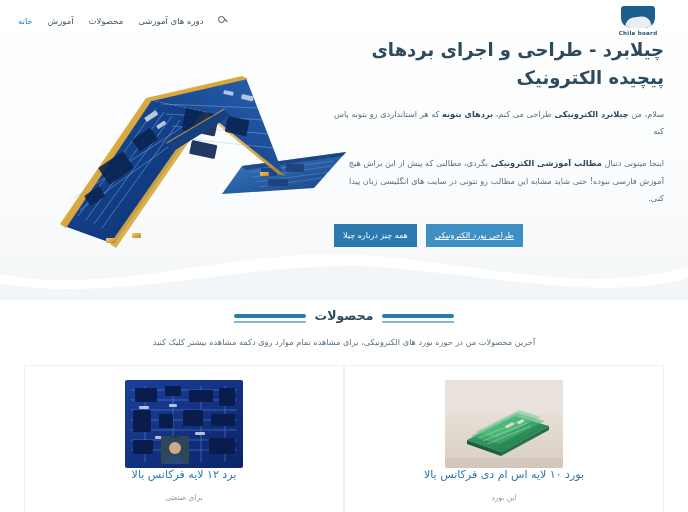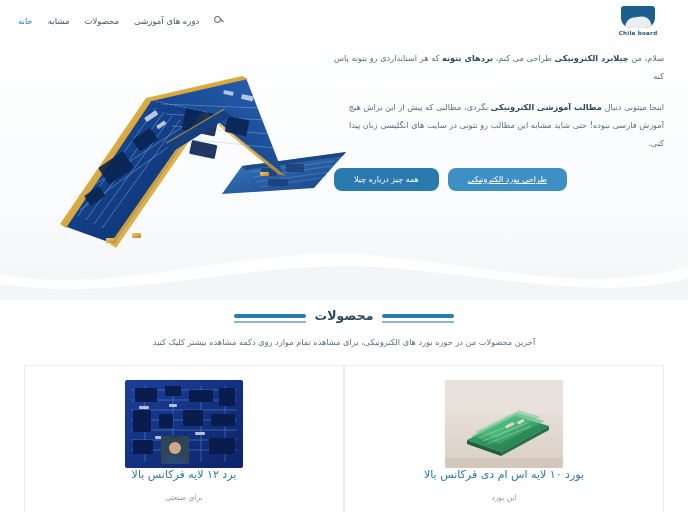--- a/index.html
+++ b/index.html
@@ -126,22 +126,22 @@
   }
   .hero-para b { color: #2e4a5e; }
   .hero-buttons {
     margin-top: 16px;
     display: flex;
     gap: 9px;
     justify-content: flex-end;
   }
   .btn {
     font-size: 8px;
-    padding: 7px 20px;
-    border-radius: 8px;
+    padding: 7px 9px;
+    border-radius: 0;
     border: none;
     color: #ffffff;
     cursor: pointer;
     white-space: nowrap;
     font-family: inherit;
   }
   .btn-primary { background: #2a7ab0; }
   .btn-secondary { background: #3d8fc4; text-decoration: underline; }
 
   
@@ -244,21 +244,21 @@
         <div class="logo-badge"></div>
         <div class="logo-text">Chila board</div>
       </div>
       <div class="nav-spacer"></div>
       <div class="nav-links">
         <span class="search-icon">
             <i></i>
           </span>
         <a href="#">دوره های آموزشی</a>
         <a href="#">محصولات</a>
-        <a href="#">مشابه</a>
+        <a href="#">آموزش</a>
         <a href="#" class="active">خانه</a>
       </div>
     </div>
 
     <div class="hero-img">
       <svg width="300" height="200" viewBox="0 0 300 200" xmlns="http://www.w3.org/2000/svg">
         <defs>
           <linearGradient id="blueA" x1="0" y1="0" x2="1" y2="1">
             <stop offset="0%" stop-color="#1b4f9c"></stop>
             <stop offset="55%" stop-color="#123c82"></stop>
@@ -350,20 +350,21 @@
 
         <g fill="url(#goldA)">
           <rect x="60" y="190" width="10" height="5" rx="1"></rect>
           <rect x="86" y="185" width="9" height="5" rx="1"></rect>
           <rect x="214" y="124" width="9" height="4" rx="1"></rect>
         </g>
       </svg>
     </div>
 
     <div class="hero-text">
+      <div class="hero-title">چیلابرد - طراحی  و  اجرای  بردهای پیچیده الکترونیک</div>
       <div class="hero-para">
         سلام، من <b>چیلابرد الکترونیکی</b> طراحی می کنم، <b>بردهای بتونه</b> که هر استانداردی رو بتونه پاس کنه
       </div>
       <div class="hero-para">
         اینجا میتونی دنبال <b>مطالب آموزشی الکترونیکی</b> بگردی، مطالبی که پیش از این براش هیچ آموزش فارسی نبوده! حتی شاید مشابه این مطالب رو نتونی در سایت های انگلیسی زبان پیدا کنی.
       </div>
       <div class="hero-buttons">
         <button class="btn btn-secondary">طراحی بورد الکترونیکی</button>
         <button class="btn btn-primary">همه چیز درباره چیلا</button>
       </div>

